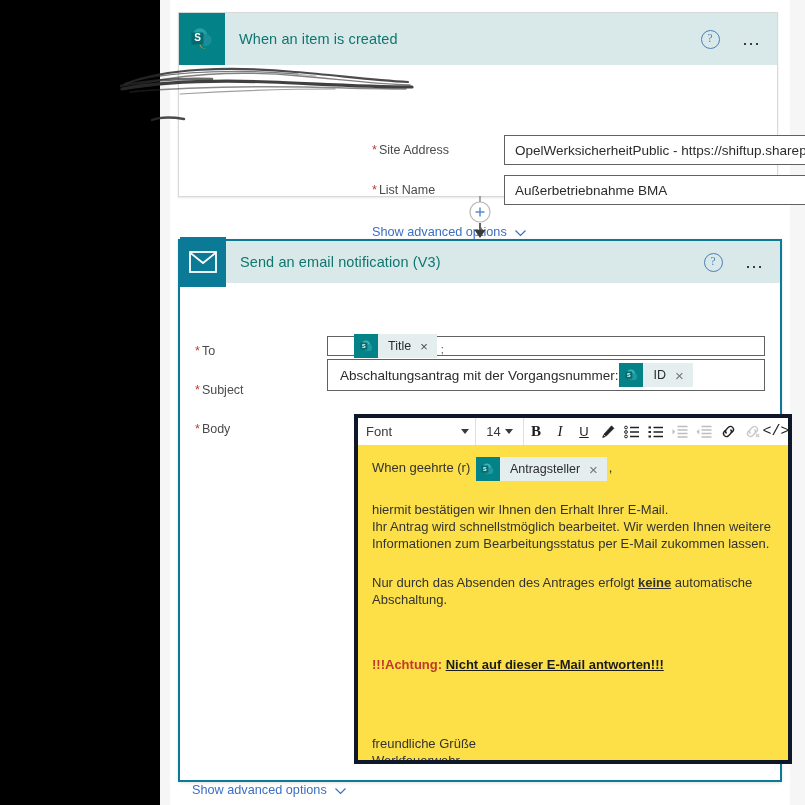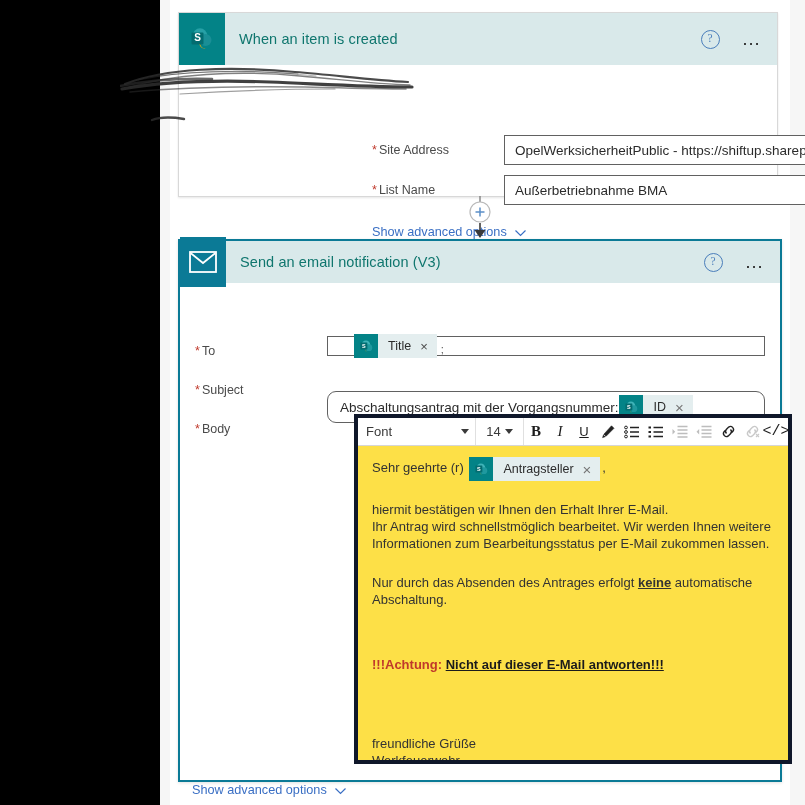--- a/index.html
+++ b/index.html
@@ -302,21 +302,21 @@
           <span class="chip-label">Title</span>
           <span class="chip-x">×</span>
         </span>
         <span style="font-size:11px;color:#555;margin-left:4px;margin-top:5px;">;</span>
       </div>
 
       <div class="frow" style="left:15px; top:100px;">
         <span class="req">*</span>
         <span class="flabel" style="padding-top:0">Subject</span>
       </div>
-      <div class="fctl" style="left:147px; top:108px; width:438px; height:32px; padding-left:12px;border-radius:9px;">
+      <div class="fctl" style="left:147px; top:76px; width:438px; height:32px; padding-left:12px;">
         <span>Abschaltungsantrag mit der Vorgangsnummer:</span>
         <span class="chip" style="margin-left:1px;">
           <span class="chip-ico">
             <svg width="15" height="15" viewBox="0 0 26 26">
               <circle cx="12" cy="10" r="7.5" fill="#3fb3b8"></circle>
               <circle cx="17" cy="15" r="6" fill="#1f999f"></circle>
               <path d="M11 18a6 6 0 0 0 5.8 5.2A6.2 6.2 0 0 1 10.6 18z" fill="#f2a900"></path>
               <rect x="2.5" y="6" width="12" height="12" rx="1" fill="#036c70"></rect>
               <text x="8.5" y="15" font-family="Liberation Sans, sans-serif" font-size="9.5" font-weight="bold" fill="#ffffff" text-anchor="middle">S</text>
             </svg>
@@ -389,21 +389,21 @@
               <path d="M6.5 10.5 a3 3 0 0 1 0-4.2 l2.2-2.2 a3 3 0 0 1 4.2 4.2 l-1.2 1.2" fill="none" stroke="#c9c9c9" stroke-width="1.4"></path>
               <path d="M10.5 6.5 a3 3 0 0 1 0 4.2 l-2.2 2.2 a3 3 0 0 1-4.2-4.2 l1.2-1.2" fill="none" stroke="#c9c9c9" stroke-width="1.4"></path>
               <path d="M12 11 l3 3 M15 11 l-3 3" stroke="#c9c9c9" stroke-width="1.1"></path>
             </svg>
           </div>
           <div class="tb-btn" style="font-family:'Liberation Mono',monospace;font-size:15px;">&lt;/&gt;</div>
         </div>
 
         <div class="rte-content">
           <div class="p">
-            <span>Sehr geehrte (r)</span>
+            <span>When geehrte (r)</span>
             <span class="chip" style="margin:0 2px;">
               <span class="chip-ico">
                 <svg width="15" height="15" viewBox="0 0 26 26">
                   <circle cx="12" cy="10" r="7.5" fill="#3fb3b8"></circle>
                   <circle cx="17" cy="15" r="6" fill="#1f999f"></circle>
                   <path d="M11 18a6 6 0 0 0 5.8 5.2A6.2 6.2 0 0 1 10.6 18z" fill="#f2a900"></path>
                   <rect x="2.5" y="6" width="12" height="12" rx="1" fill="#036c70"></rect>
                   <text x="8.5" y="15" font-family="Liberation Sans, sans-serif" font-size="9.5" font-weight="bold" fill="#ffffff" text-anchor="middle">S</text>
                 </svg>
               </span>

